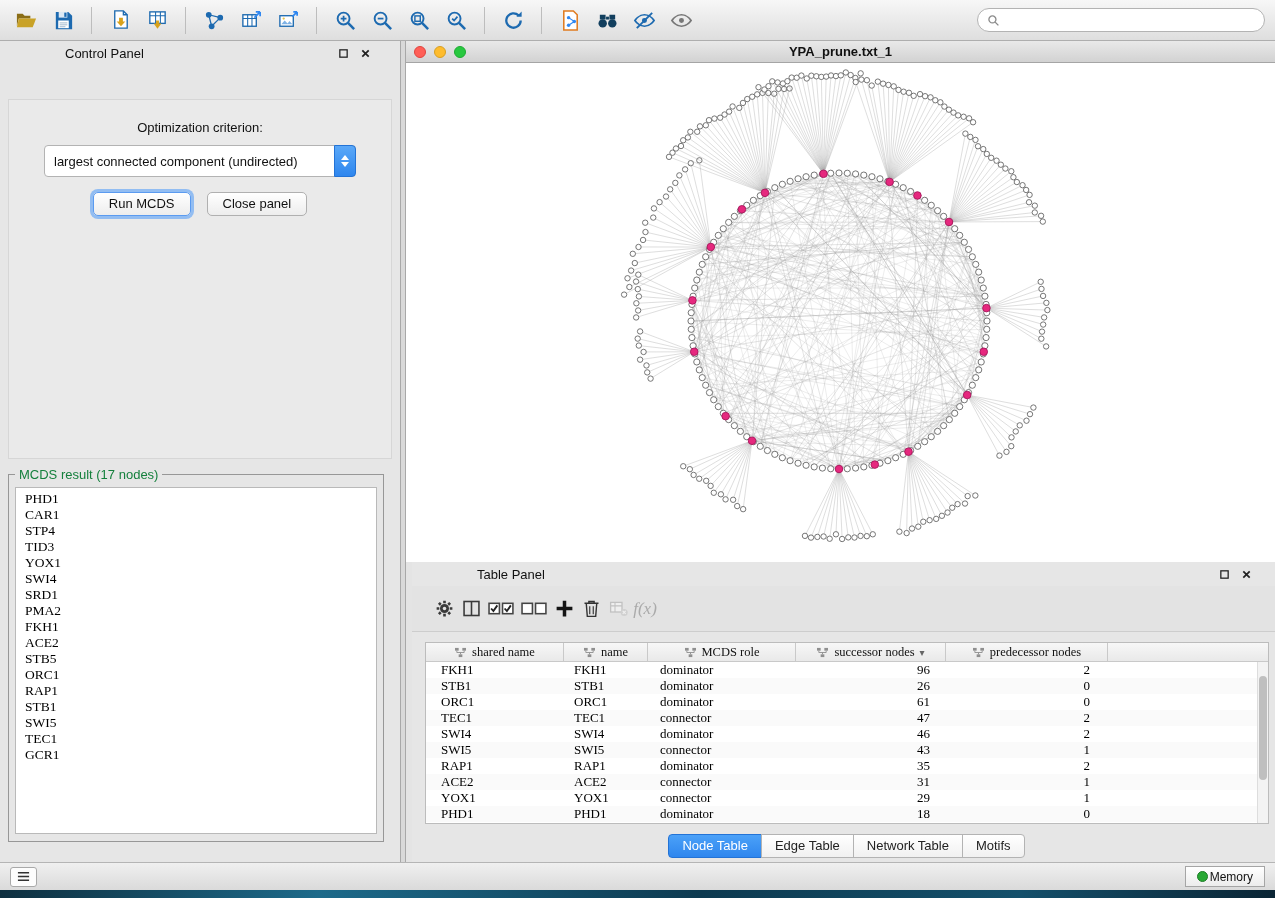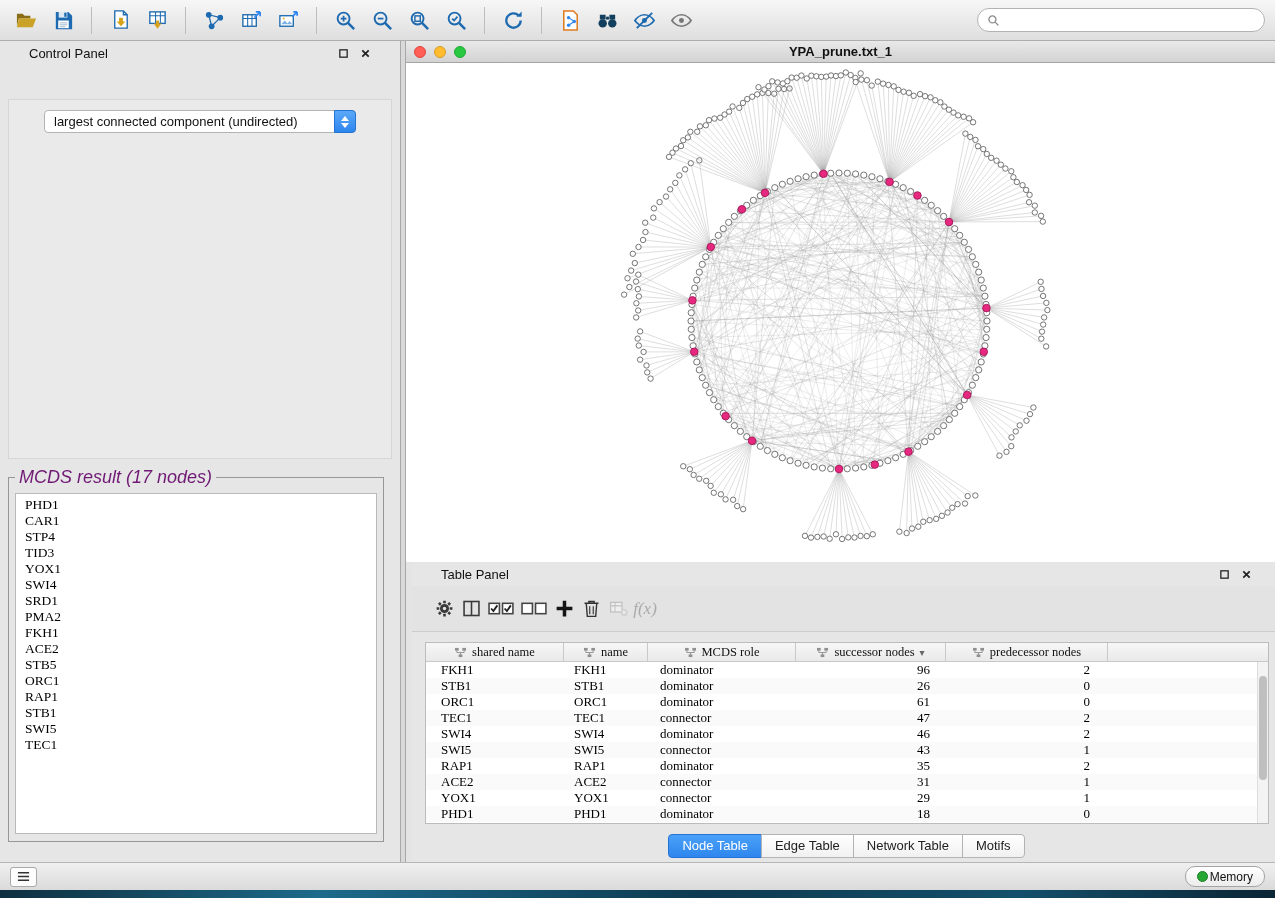--- a/index.html
+++ b/index.html
@@ -24,55 +24,55 @@
   .tbtn svg { width:23px; height:23px; }
   .tb-sep { width:1px; height:27px; background:#bdbdbd; margin:0 7px; }
   .search-wrap {
     margin-left:auto; width:288px; height:24px; border:1px solid #b3b3b3; border-radius:12px;
     background:#fff; display:flex; align-items:center; padding:0 9px; gap:5px;
   }
   .search-wrap svg { width:13px; height:13px; }
   .search-wrap input { border:none; outline:none; flex:1; font-size:12px; font-family:"Liberation Sans",sans-serif; background:transparent; }
 
   
-  .panel-header { height:24px; display:flex; align-items:center; padding:0 29px; font-size:13px; color:#111; }
+  .panel-header { height:24px; display:flex; align-items:center; padding:0 29px; font-size:13px; color:#111;margin-left:36px; }
   .ph-icons { margin-left:auto; display:flex; gap:11px; align-items:center; }
   .ph-icons svg { width:11px; height:11px; }
 
   
   .control-panel { position:absolute; top:41px; left:0; width:401px; height:821px; background:#e6e6e6; border-right:1px solid #a8a8a8; }
   .seg-tabs { display:flex; justify-content:center; margin-top:8px; position:relative; z-index:2; }
   .seg-tab {
     font-size:13px; padding:3px 13px 4px; color:#222;
     background:linear-gradient(#ffffff,#f1f1f1); border:1px solid #b3b3b3; margin-left:-1px;
   }
   .seg-tab:first-child { border-radius:4px 0 0 4px; margin-left:0; }
   .seg-tab:last-child { border-radius:0 4px 4px 0; }
   .seg-tab.sel { background:linear-gradient(#4ba1f8,#2e86ee); border-color:#2373d6; color:#fff; }
   .form-area { position:absolute; left:8px; right:8px; top:58px; height:360px; background:#eaeaea; border:1px solid #d6d6d6; }
   .opt-label { margin-top:20px; text-align:center; font-size:13px; color:#111; }
   .selectbox {
-    margin:10px auto 8px; width:312px; height:23px; background:#fff; border:1px solid #b3b3b3; border-radius:4px;
+    margin:10px auto 8px; width:312px; height:32px; background:#fff; border:1px solid #b3b3b3; border-radius:4px;
     display:flex; align-items:center; position:relative; font-size:13px; padding-left:9px; color:#111;
   }
   .select-cap {
     position:absolute; right:-1px; top:-1px; bottom:-1px; width:22px; border-radius:0 4px 4px 0;
     background:linear-gradient(#5aa8f8,#2e86ee); display:flex; flex-direction:column; align-items:center; justify-content:center; gap:2px;
     border:1px solid #2373d6;
   }
   .tri-up { width:0; height:0; border-left:4px solid transparent; border-right:4px solid transparent; border-bottom:5px solid #fff; }
   .tri-down { width:0; height:0; border-left:4px solid transparent; border-right:4px solid transparent; border-top:5px solid #fff; }
   .btn-row { display:flex; justify-content:center; gap:16px; margin-top:15px; }
   .btn {
     font-size:13px; font-family:"Liberation Sans",sans-serif; padding:3px 15px 4px; border-radius:5px;
     border:1px solid #b0b0b0; background:linear-gradient(#ffffff,#ededed); color:#111;
   }
   .btn.focus-ring { box-shadow:0 0 0 3px rgba(73,151,247,.55); border-color:#5b9bf0; }
   .result-box { position:absolute; left:8px; right:16px; top:426px; bottom:20px; border:1px solid #979797; padding:5px 6px 7px; }
-  .result-box legend { font-size:18px; padding:0 4px; color:#701a75;font-style:italic; }
+  .result-box legend { font-size:13px; padding:0 4px; color:#15803d; }
   .result-list {
     width:100%; height:100%; background:#fff; border:1px solid #b9b9b9; overflow:hidden;
     padding:3px 0 0 9px; font-family:"Liberation Serif", serif; font-size:13.5px; line-height:16px; color:#000;
   }
 
   
   .v-splitter { position:absolute; left:401px; top:41px; width:5px; height:821px; background:#d9d9d9; border-right:1px solid #a8a8a8; }
 
   
   .network-window { position:absolute; left:406px; top:41px; width:869px; height:521px; }
@@ -123,21 +123,21 @@
 
   
   .status-bar {
     position:absolute; left:0; right:0; top:862px; height:28px;
     background:linear-gradient(#f0f0f0,#dadada); border-top:1px solid #b5b5b5;
     display:flex; align-items:center; padding:0 10px;
   }
   .menu-btn { width:27px; height:20px; border:1px solid #a9a9a9; border-radius:3px; background:#fdfdfd; display:flex; align-items:center; justify-content:center; }
   .menu-btn svg { width:15px; height:13px; }
   .memory-btn {
-    margin-left:auto; height:21px; border:1px solid #a5a5a5; border-radius:10px;
+    margin-left:auto; height:21px; border:1px solid #a5a5a5; border-radius:0;
     background:linear-gradient(#ffffff,#ececec); display:flex; align-items:center; gap:2px; padding:0 11px; font-size:12px; color:#111;
   }
   .mem-dot { width:11px; height:11px; border-radius:50%; background:#27a833; border:1px solid #1d7d26; }
 
   .desktop-strip { position:absolute; left:0; top:890px; width:1275px; height:8px; }
 </style>
 </head>
 <body>
 
 <div class="app">
@@ -279,26 +279,31 @@
       <span class="ph-icons">
         <svg viewBox="0 0 12 12">
             <rect x="2" y="2" width="8" height="8" fill="none" stroke="#222" stroke-width="1.4"></rect>
           </svg>
         <svg viewBox="0 0 12 12">
             <path d="M2.5 2.5l7 7M9.5 2.5l-7 7" stroke="#222" stroke-width="1.9"></path>
           </svg>
       </span>
     </div>
     <div class="form-area">
+      <div class="opt-label">Optimization criterion:</div>
       <div class="selectbox">
         <span>largest connected component (undirected)</span>
         <span class="select-cap">
             <span class="tri-up"></span>
             <span class="tri-down"></span>
           </span>
+      </div>
+      <div class="btn-row">
+        <button class="btn focus-ring">Run MCDS</button>
+        <button class="btn">Close panel</button>
       </div>
     </div>
     <fieldset class="result-box">
       <legend>MCDS result (17 nodes)</legend>
       <div class="result-list">
           <div class="result-item">PHD1</div>
           <div class="result-item">CAR1</div>
           <div class="result-item">STP4</div>
           <div class="result-item">TID3</div>
           <div class="result-item">YOX1</div>
@@ -306,20 +311,21 @@
           <div class="result-item">SRD1</div>
           <div class="result-item">PMA2</div>
           <div class="result-item">FKH1</div>
           <div class="result-item">ACE2</div>
           <div class="result-item">STB5</div>
           <div class="result-item">ORC1</div>
           <div class="result-item">RAP1</div>
           <div class="result-item">STB1</div>
           <div class="result-item">SWI5</div>
           <div class="result-item">TEC1</div>
+          <div class="result-item">GCR1</div>
         </div>
     </fieldset>
   </div>
 
   <div class="v-splitter"></div>
 
   <div class="network-window">
     <div class="net-titlebar">
       <span class="tl red"></span>
       <span class="tl yellow"></span>

